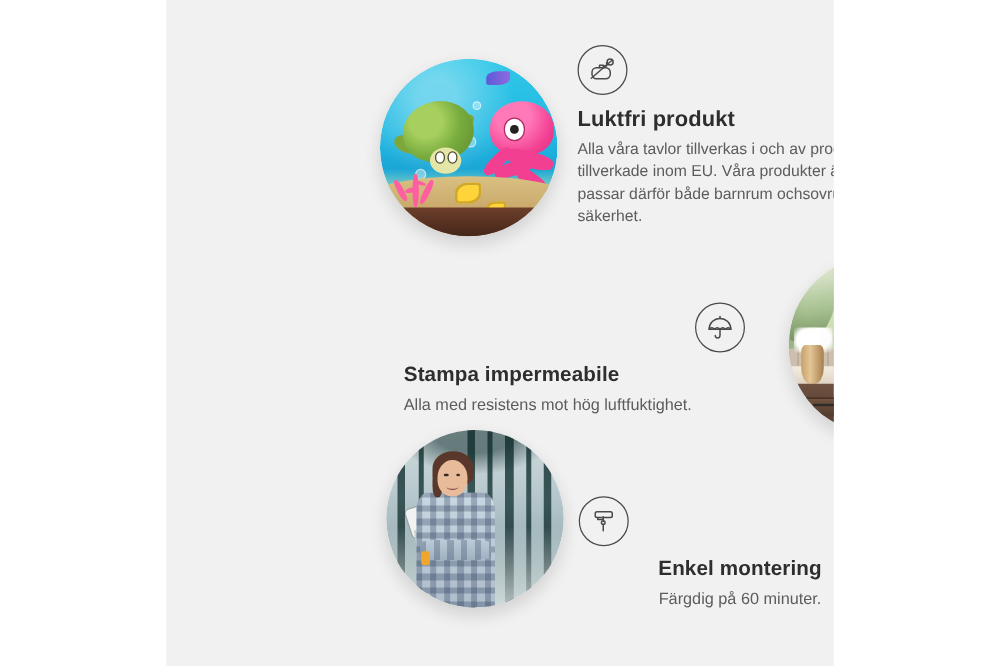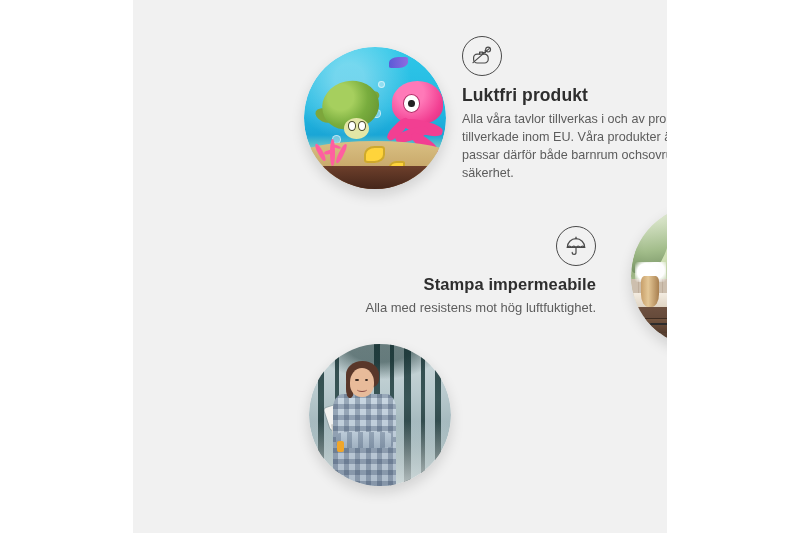--- a/index.html
+++ b/index.html
@@ -284,21 +284,21 @@
   .f-body {
     font-size: 12.6px;
     line-height: 1.42;
     color: #5c5c5c;
   }
 
   
   #feature-odourless { left: 329px; top: 36px; width: 298px; text-align: left; }
 
   
-  #feature-waterproof { left: 190px; top: 226px; width: 273px; text-align: right; }
+  #feature-waterproof { left: 190px; top: 242px; width: 273px; }
   #feature-waterproof .icon-circle { margin-left: auto; }
   #feature-waterproof .f-title { font-size: 16.5px; }
   #feature-waterproof .f-body  { font-size: 13px; }
 
   
   #feature-easy { left: 330px; top: 397px; width: 260px; text-align: left; }
   #feature-easy .f-title { font-size: 16.5px; }
   #feature-easy .f-body  { font-size: 13px; text-align: center; margin-left: -2px; }
   #feature-easy .f-title { text-align: center; margin-left: -2px; }
 </style>
@@ -407,15 +407,28 @@
         <div class="roller-grip"></div>
         <div class="hair"></div>
         <div class="hair-side"></div>
         <div class="head"></div>
         <div class="eye-s l"></div>
         <div class="eye-s r"></div>
         <div class="smile"></div>
       </div>
     </div>
 
+    <div class="feature" id="feature-easy">
+      <div class="icon-circle">
+        <svg width="26" height="26" viewBox="0 0 26 26" fill="none" stroke="#4a4a4a" stroke-width="1.2" stroke-linecap="round" stroke-linejoin="round">
+          <rect x="6.2" y="5.4" width="13.6" height="4.6" rx="1.4"></rect>
+          <path d="M8.2 10.0 v1.5 h4.4"></path>
+          <path d="M12.6 9.4 v3.4"></path>
+          <rect x="11.2" y="12.8" width="2.8" height="2.6" rx="0.8"></rect>
+          <path d="M12.6 15.4 v5.2"></path>
+        </svg>
+      </div>
+      <div class="f-title">Enkel montering</div>
+      <div class="f-body">Färgdig på 60 minuter.</div>
+    </div>
 
   </div>
 </div>
 
 </body></html>

